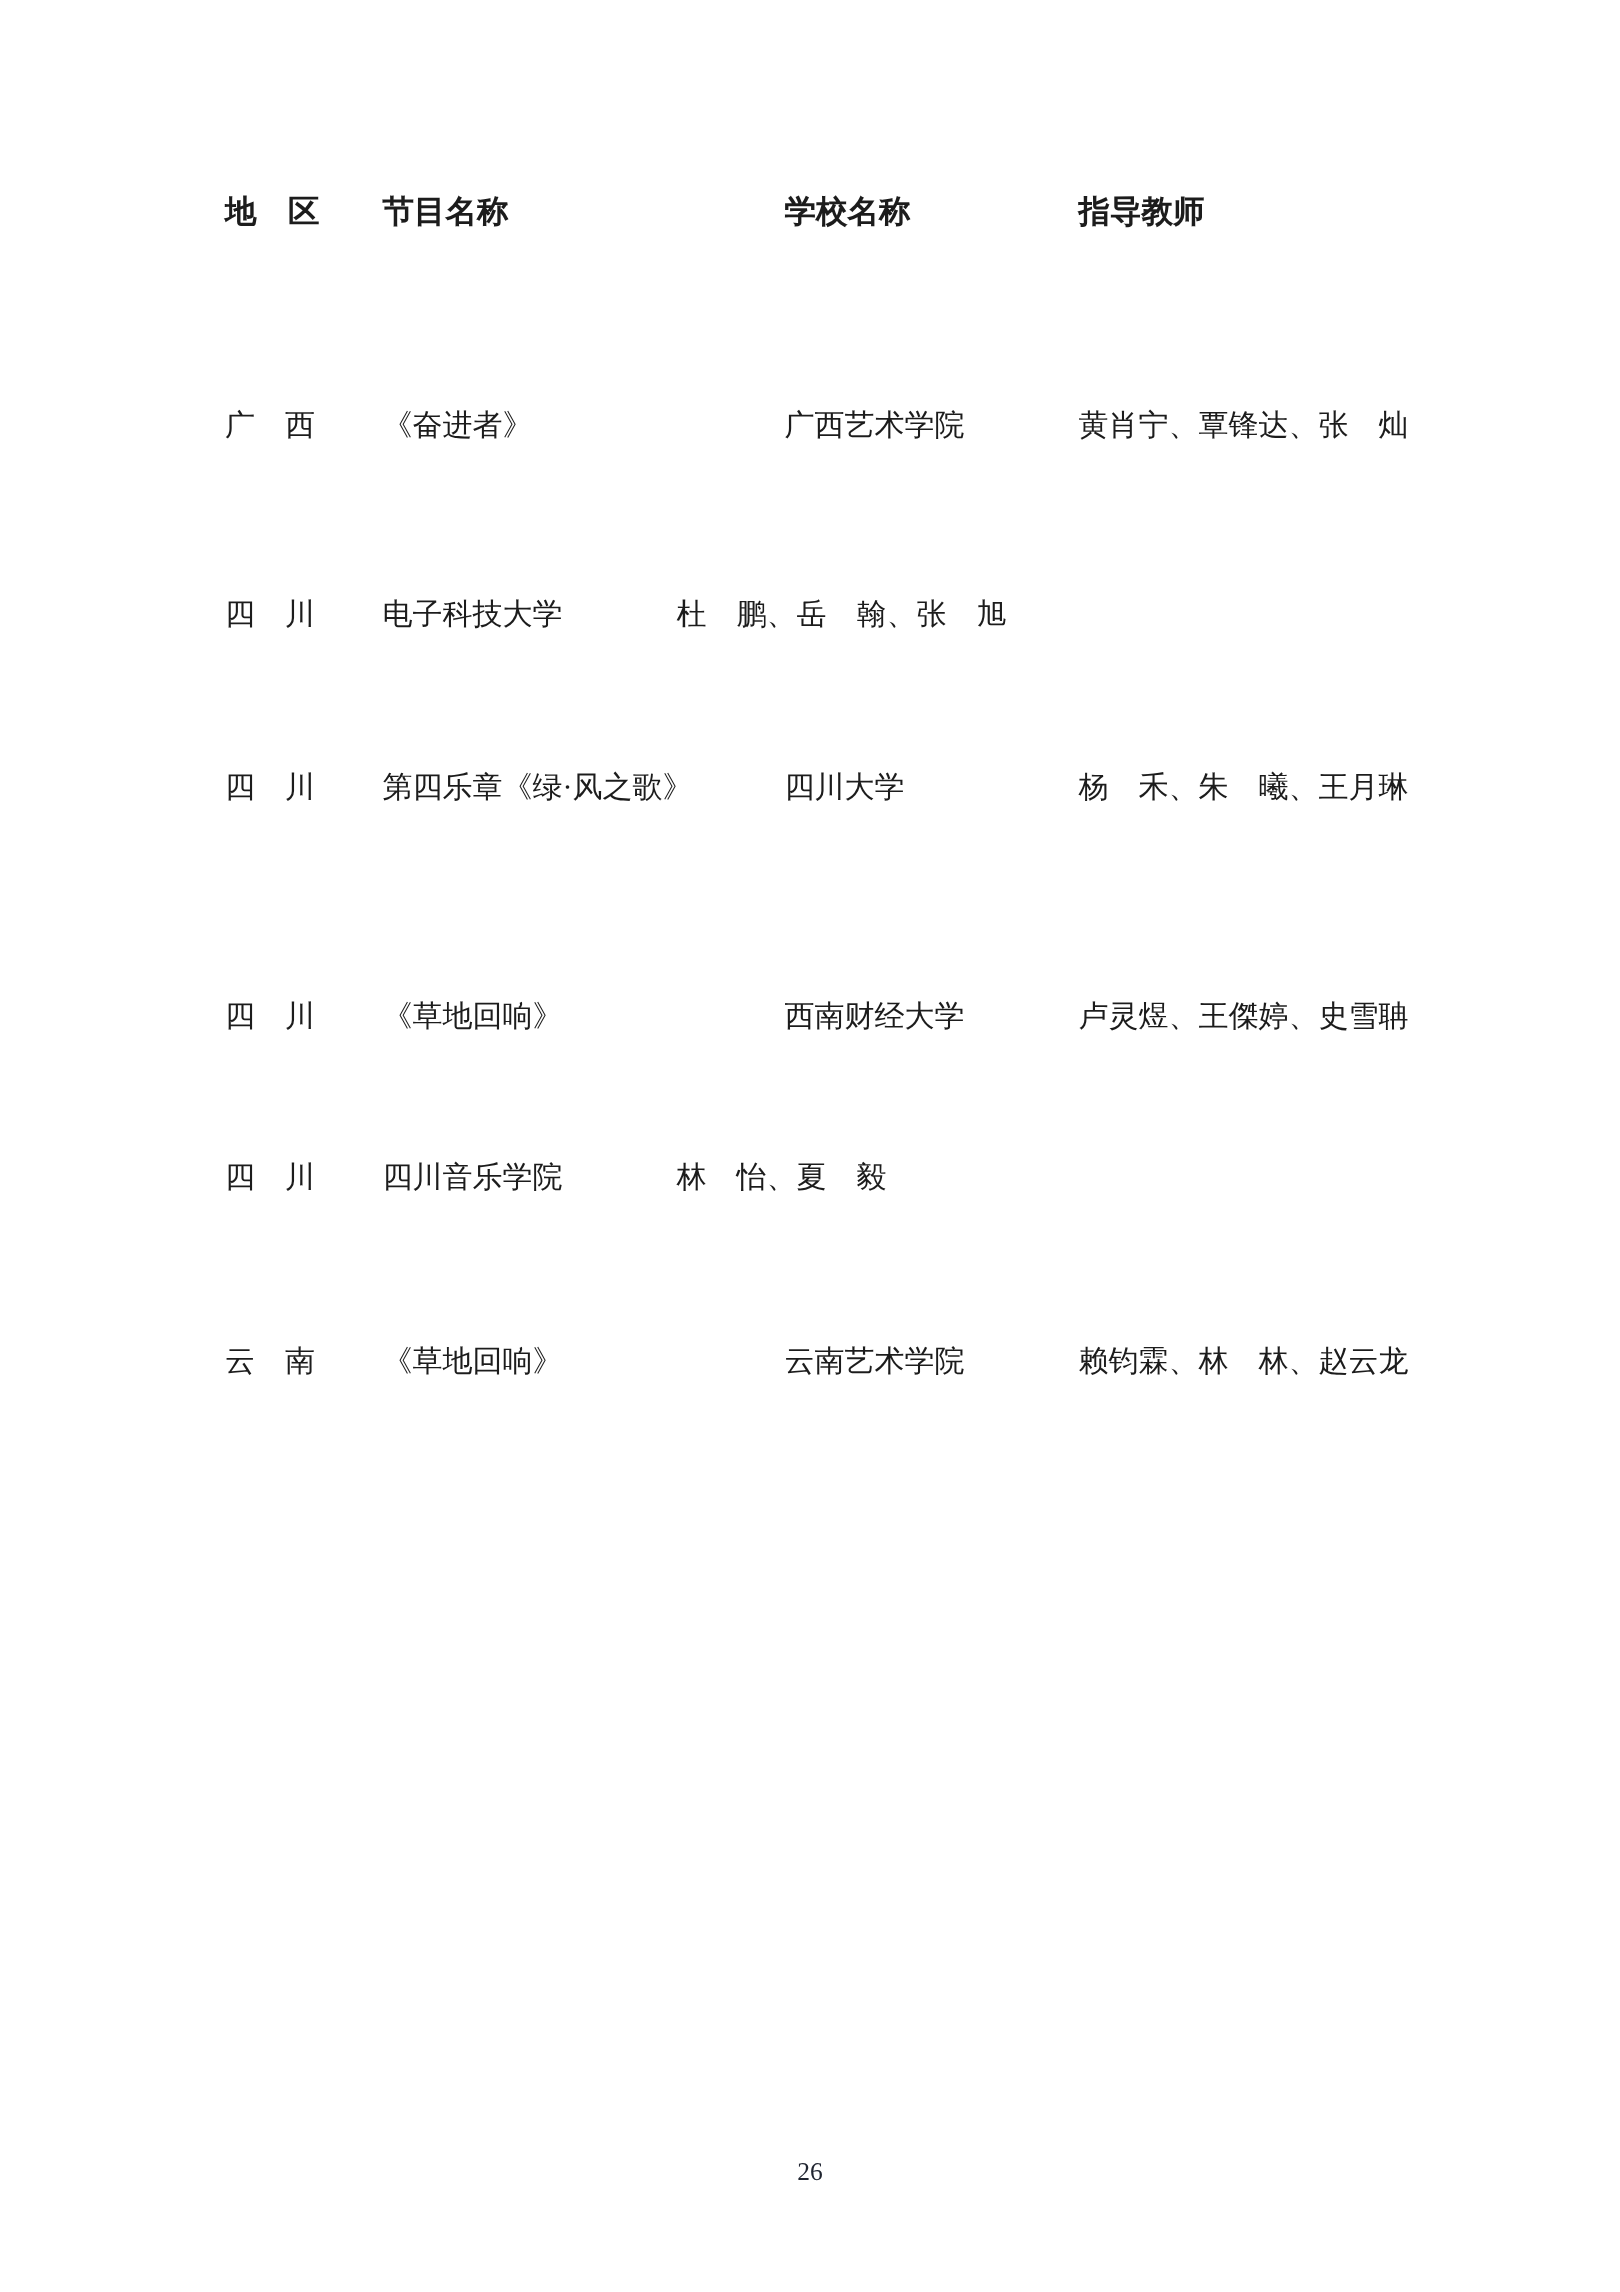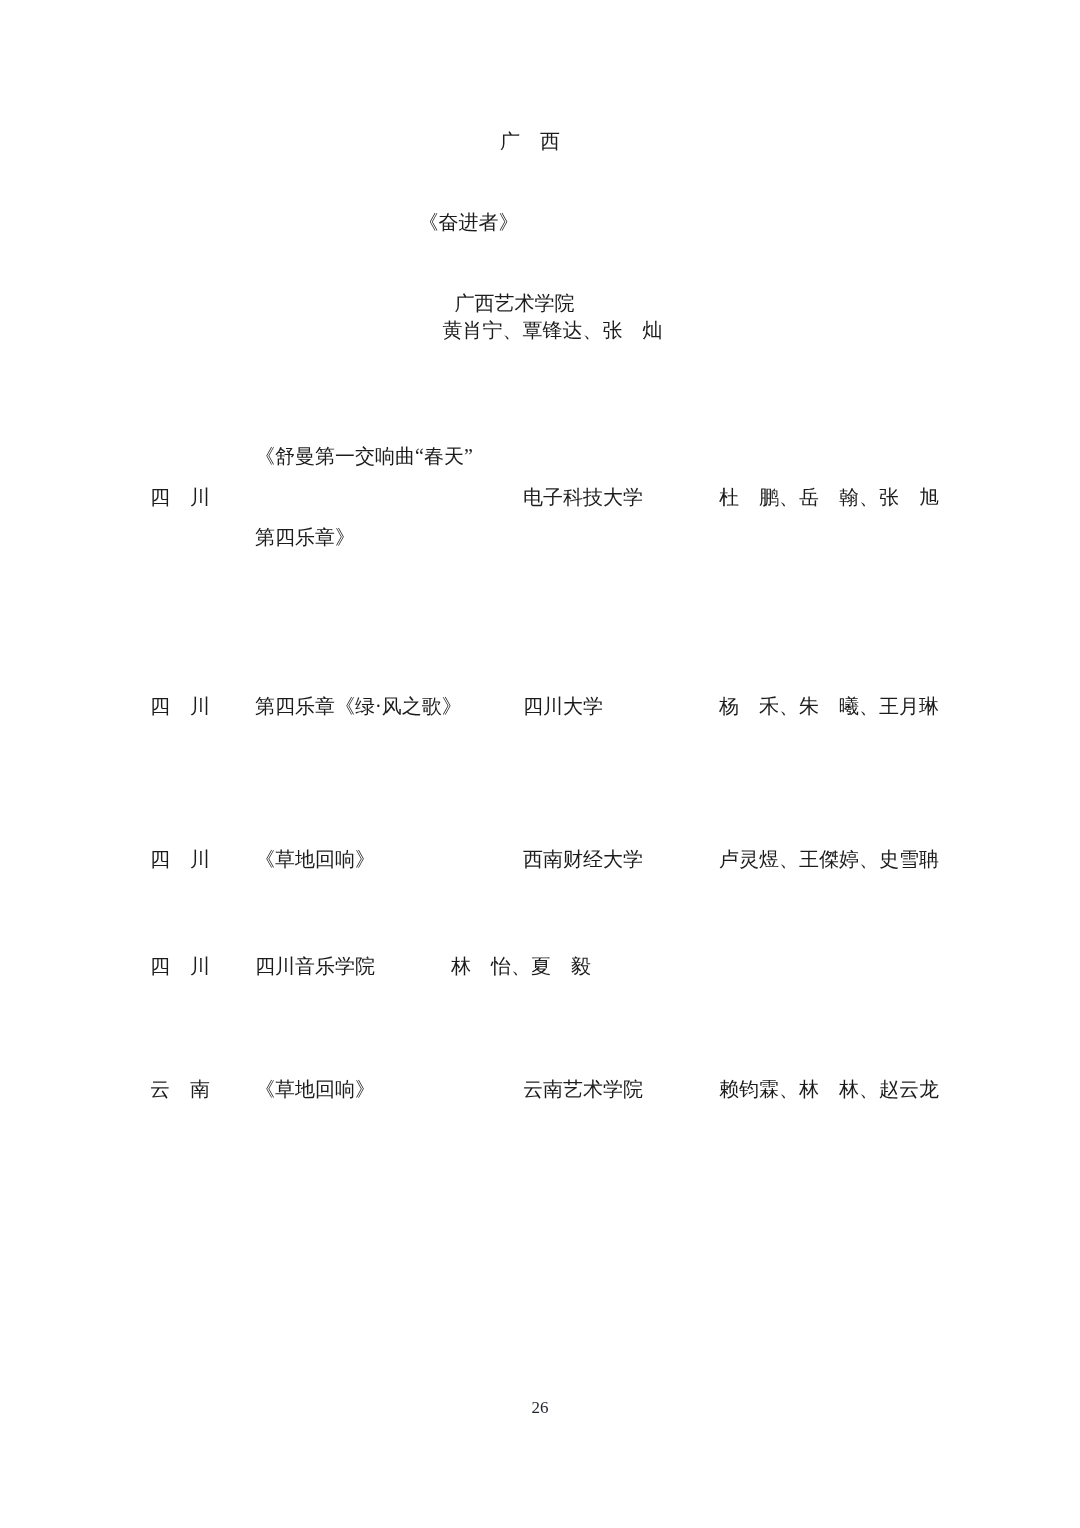--- a/index.html
+++ b/index.html
@@ -25,66 +25,68 @@
     display: flex;
     align-items: center;
     font-size: 20px;
     line-height: 27px;
   }
   .cell { white-space: pre-wrap; }
   .cell.region  { width: 105px; flex: none; }
   .cell.program { width: 268px; flex: none; }
   .cell.school  { width: 196px; flex: none; }
   .cell.teachers{ flex: 1; }
-  .rows .row:nth-child(1)  { margin-bottom: 45px; flex-direction: column; }
+  .rows .row:nth-child(1)  { margin-bottom: 45px; }
   .rows .row:nth-child(2)  { margin-bottom: 34px; }
   .rows .row:nth-child(3)  { margin-bottom: 18px; }
   .rows .row:nth-child(4)  { margin-bottom: 26px; }
   .rows .row:nth-child(5)  { margin-bottom: 42px; }
   .rows .row:nth-child(6)  { margin-bottom: 43px; }
   .rows .row:nth-child(7)  { margin-bottom: 31px; }
   .rows .row:nth-child(8)  { margin-bottom: 29px; }
   .rows .row:nth-child(9)  { margin-bottom: 33px; }
   .rows .row:nth-child(10) { margin-bottom: 25px; }
   .rows .row:nth-child(11) { margin-bottom: 41px; }
   .page-number {
     position: absolute;
-    top: 1398px;
+    top: 1438px;
     left: 0;
     right: 0;
     text-align: center;
     font-size: 17px;
     color: #1f2430;
   }
 </style>
 </head>
 <body>
 
 <div class="page">
   <div class="content">
 
+    <div class="header-row">
+      <div class="cell region">地　区</div>
+      <div class="cell program">节目名称</div>
+      <div class="cell school">学校名称</div>
+      <div class="cell teachers">指导教师</div>
+    </div>
 
     <div class="rows">
 
       <div class="row">
         <div class="cell region">广　西</div>
         <div class="cell program">
           <div>《奋进者》</div>
         </div>
         <div class="cell school">广西艺术学院</div>
         <div class="cell teachers">黄肖宁、覃锋达、张　灿</div>
       </div>
 
 
       <div class="row">
         <div class="cell region">四　川</div>
-        <div class="cell program">
-          <div>《舒曼第一交响曲“春天”</div>
-          <div>第四乐章》</div>
-        </div>
         <div class="cell school">电子科技大学</div>
         <div class="cell teachers">杜　鹏、岳　翰、张　旭</div>
       </div>
 
       <div class="row">
         <div class="cell region">四　川</div>
         <div class="cell program">
           <div>第四乐章《绿·风之歌》</div>
         </div>
         <div class="cell school">四川大学</div>

